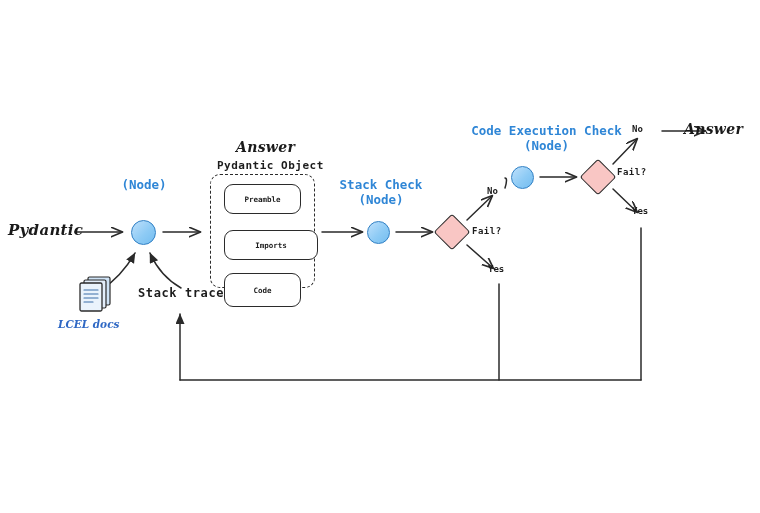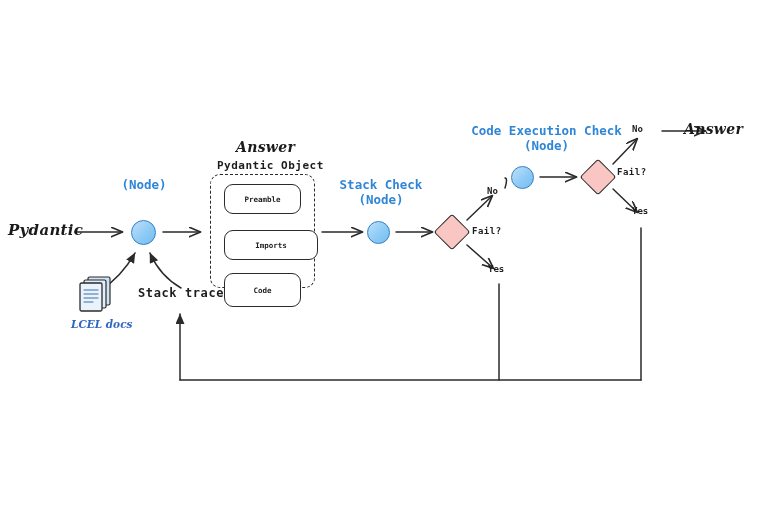--- a/index.html
+++ b/index.html
@@ -107,21 +107,21 @@
       <rect x="8" y="5" width="22" height="28" rx="1.5" fill="#e3eefb" stroke="#2b2b2b" stroke-width="1.2"></rect>
       <rect x="4" y="8" width="22" height="28" rx="1.5" fill="#eaf3fc" stroke="#2b2b2b" stroke-width="1.3"></rect>
       <g stroke="#3a6ea8" stroke-width="1.1" stroke-linecap="round">
         <line x1="8" y1="15" x2="22" y2="15"></line>
         <line x1="8" y1="19" x2="22" y2="19"></line>
         <line x1="8" y1="23" x2="22" y2="23"></line>
         <line x1="8" y1="27" x2="17" y2="27"></line>
       </g>
     </svg>
   </div>
-  <div class="lbl hand-blue" style="left:71px;top:318px;font-size:10.5px;">LCEL docs</div>
+  <div class="lbl hand-blue" style="left:58px;top:318px;font-size:10.5px;">LCEL docs</div>
 
   <div class="lbl mono" style="left:138px;top:286px;font-size:12px;letter-spacing:.6px;">Stack trace</div>
 
   <div class="lbl hand" style="left:236px;top:139px;font-size:14px;">Answer</div>
   <div class="lbl mono" style="left:217px;top:159px;font-size:11px;letter-spacing:.5px;">Pydantic Object</div>
 
   <div class="pyd-box" style="left:210px;top:174px;width:105px;height:114px;"></div>
   <div class="pyd-item" style="left:224px;top:184px;width:77px;height:30px;">Preamble</div>
   <div class="pyd-item" style="left:224px;top:230px;width:94px;height:30px;">Imports</div>
   <div class="pyd-item" style="left:224px;top:250px;width:77px;height:34px;margin-top:23px;">Code</div>

